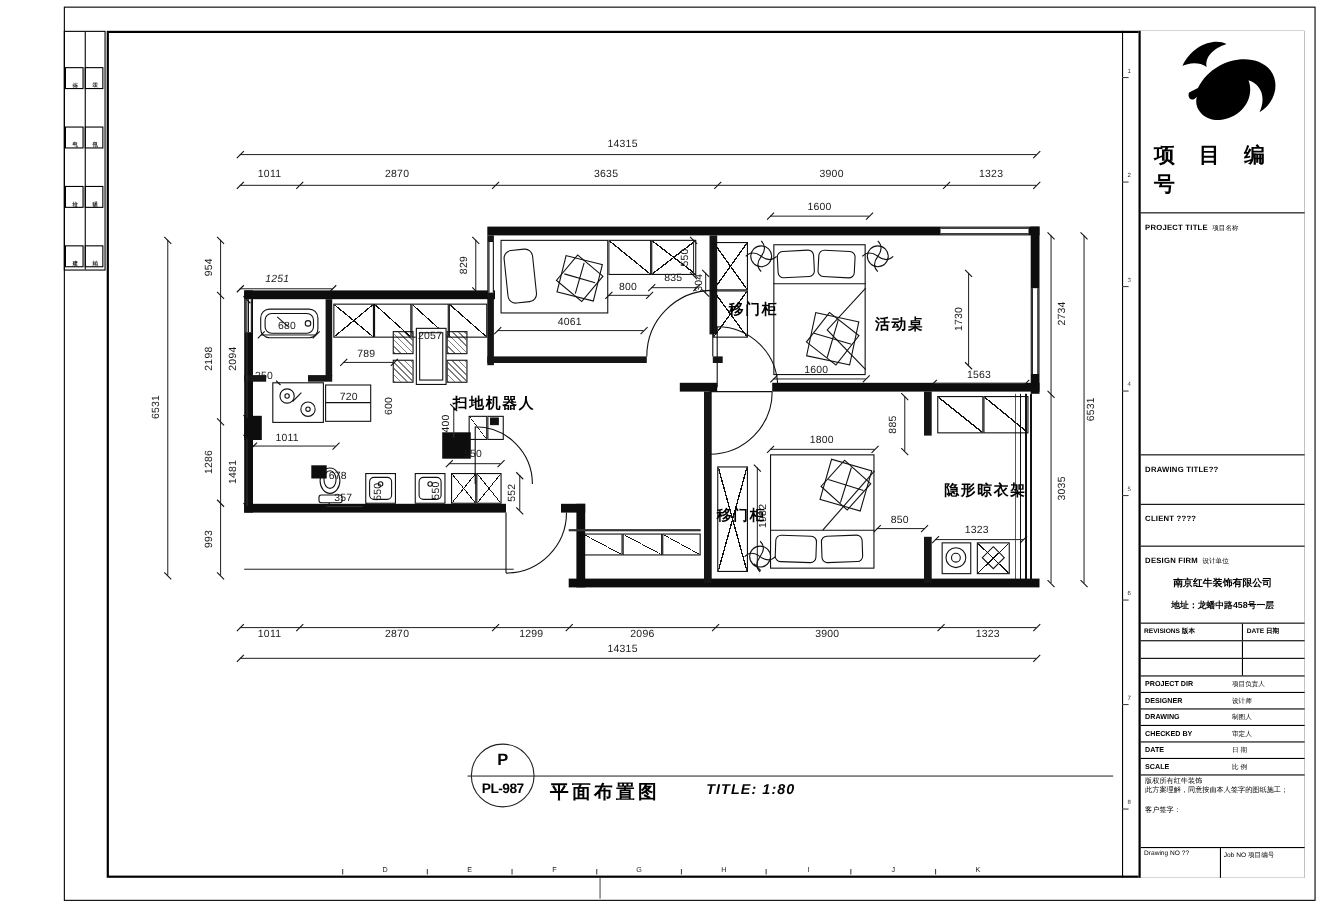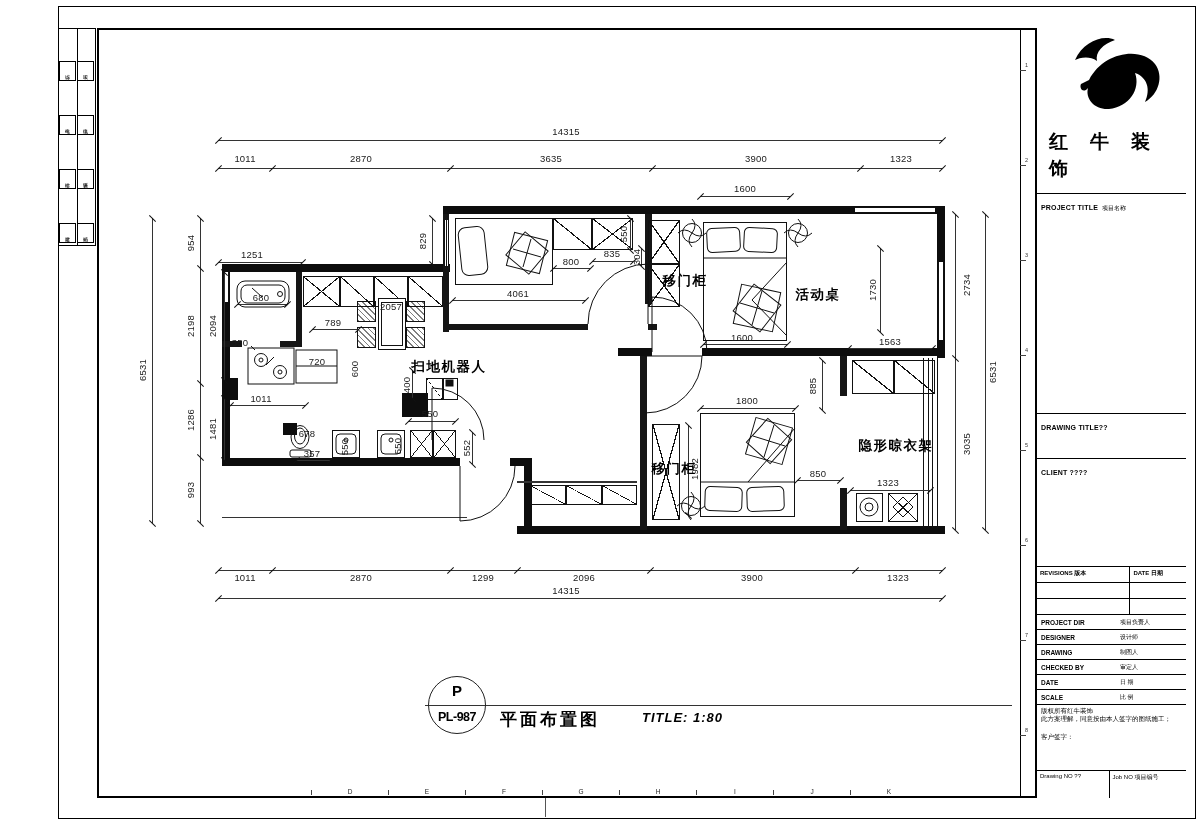--- a/index.html
+++ b/index.html
@@ -284,21 +284,21 @@
     <span class="dim" style="left: 756px; top: 158px;">3900</span>
     <span class="dim" style="left: 901px; top: 158px;">1323</span>
     <span class="dim" style="left: 745px; top: 188px;">1600</span>
     <span class="dim rot" style="left: 190px; top: 243px;">954</span>
     <span class="dim rot" style="left: 190px; top: 326px;">2198</span>
     <span class="dim rot" style="left: 190px; top: 420px;">1286</span>
     <span class="dim rot" style="left: 190px; top: 490px;">993</span>
     <span class="dim rot" style="left: 142px; top: 370px;">6531</span>
     <span class="dim rot" style="left: 212px; top: 326px;">2094</span>
     <span class="dim rot" style="left: 212px; top: 429px;">1481</span>
-    <span class="dim" style="left: 252px; top: 254px;">1251</span>
+    <span class="dim" style="left: 252px; top: 254px; font-style: italic;">1251</span>
     <span class="dim rot" style="left: 422px; top: 241px;">829</span>
     <span class="dim" style="left: 571px; top: 261px;">800</span>
     <span class="dim" style="left: 612px; top: 253px;">835</span>
     <span class="dim rot" style="left: 623px; top: 234px;">550</span>
     <span class="dim rot" style="left: 636px; top: 257px;">304</span>
     <span class="dim" style="left: 518px; top: 293px;">4061</span>
     <span class="dim" style="left: 391px; top: 306px;">2057</span>
     <span class="dim" style="left: 333px; top: 322px;">789</span>
     <span class="dim" style="left: 261px; top: 297px;">680</span>
     <span class="dim" style="left: 240px; top: 342px;">350</span>
@@ -490,30 +490,35 @@
   </div>
 
 <div class="abs" id="tb">
   <div id="tb-logo">
     <svg width="151" height="100" viewBox="0 0 151 100">
       <g fill="#000">
         <path d="M38,32 C46,14 66,6 78,12 C66,16 58,24 60,33 C52,27 42,30 38,32 Z"></path>
         <path d="M52,52 C66,24 104,18 118,36 C127,48 122,66 108,74 C114,61 110,49 98,45 C104,61 92,79 72,81 C58,82 48,71 51,60 C46,66 42,60 44,56 Z"></path>
       </g>
     </svg>
-    <div id="tb-company">红牛装饰</div>
+    <div id="tb-company">项目编号</div>
   </div>
   <div class="tb-sec" style="top:165px;height:220px">
     <span class="tb-en">PROJECT TITLE</span><span class="tb-cn">项目名称</span>
   </div>
   <div class="tb-sec" style="top:385px;height:45px">
     <span class="tb-en">DRAWING TITLE??</span>
   </div>
   <div class="tb-sec" style="top:430px;height:38px">
     <span class="tb-en">CLIENT ????</span>
+  </div>
+  <div class="tb-sec" style="top:468px;height:70px">
+    <span class="tb-en">DESIGN FIRM</span><span class="tb-cn">设计单位</span>
+    <div style="text-align:center;font-size:9px;font-weight:700;margin-top:7px">南京红牛装饰有限公司</div>
+    <div style="text-align:center;font-size:8px;font-weight:700;margin-top:8px">地址：龙蟠中路458号一层</div>
   </div>
   <div class="tb-sec" style="top:538px;height:16px;padding:0">
     <div class="rev-cell" style="left:0;width:62%">REVISIONS 版本</div>
     <div class="rev-cell" style="left:62%;right:0;border-left:1px solid #000">DATE 日期</div>
   </div>
   <div class="tb-sec" style="top:554px;height:16px;padding:0">
     <div class="rev-cell" style="left:62%;right:0;border-left:1px solid #000"></div>
   </div>
   <div class="tb-sec" style="top:570px;height:16px;padding:0">
     <div class="rev-cell" style="left:62%;right:0;border-left:1px solid #000"></div>

